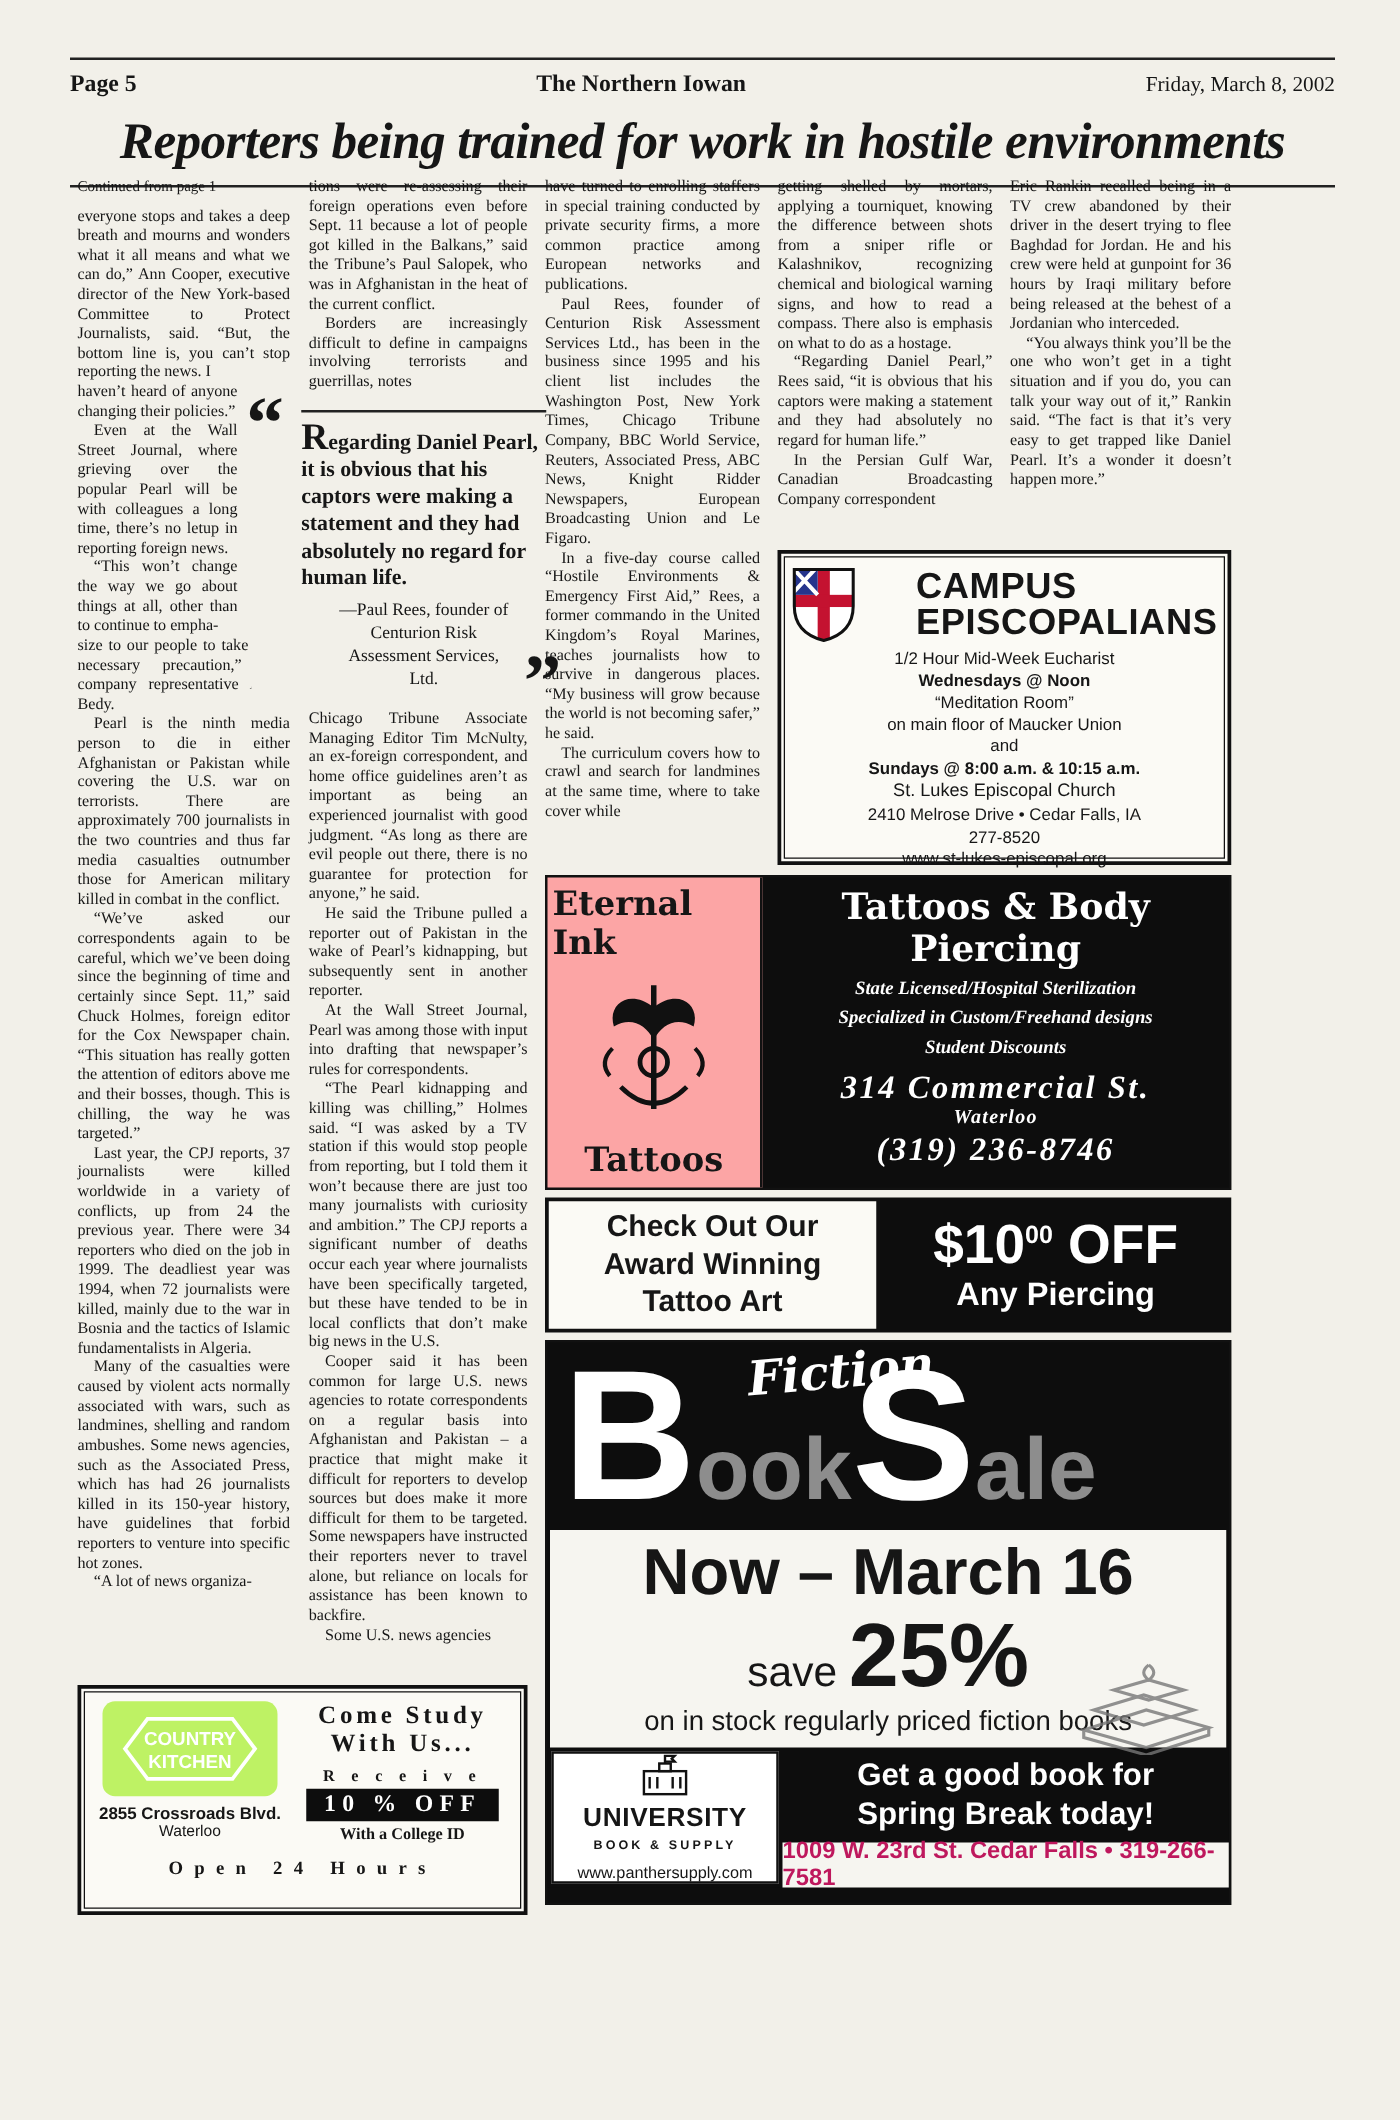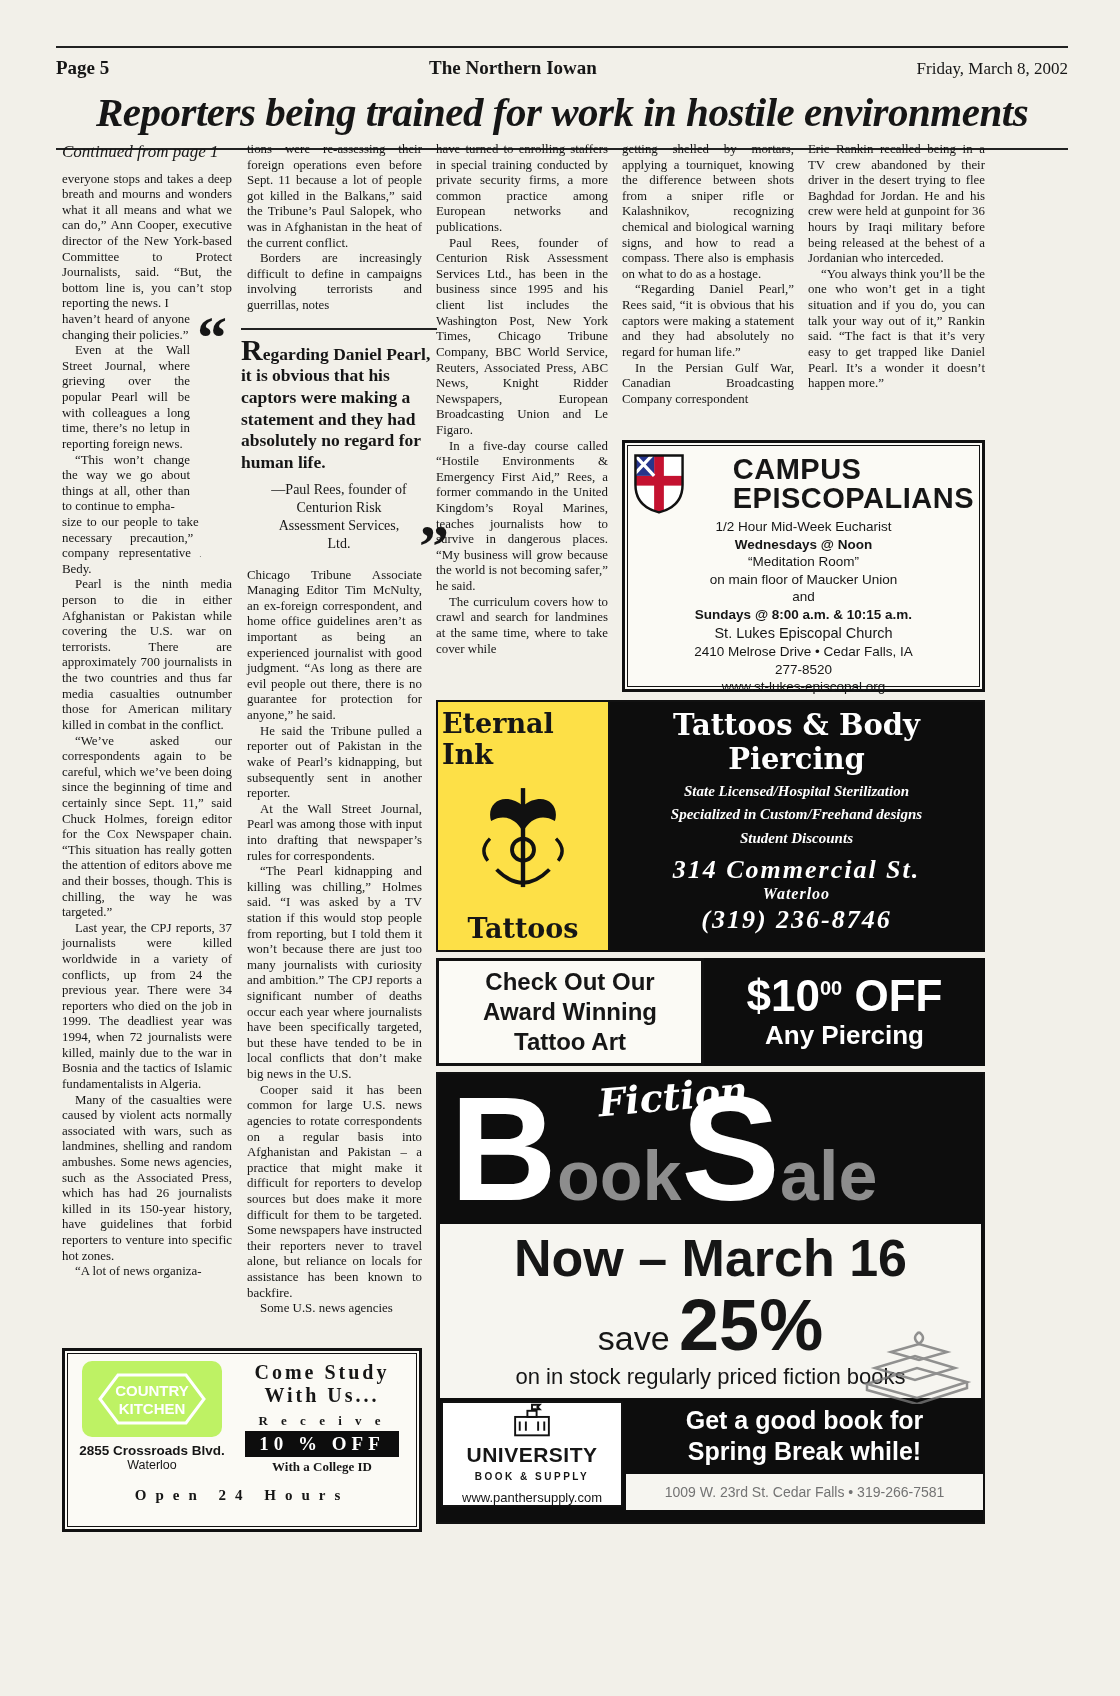--- a/index.html
+++ b/index.html
@@ -25,21 +25,21 @@
   .col { position:absolute; top:142px; font-size:12.9px; line-height:1.21;
          text-align:justify; }
   .col p { text-indent:13px; }
   .col p.noind { text-indent:0; }
   .col p.narrow { width:128px; }
   .col1 { left:62px;  width:170px; }
   .col2 { left:247px; width:175px; }
   .col3 { left:436px; width:172px; }
   .col4 { left:622px; width:172px; }
   .col5 { left:808px; width:177px; }
-  .continued { font-style:italic; font-size:17px; margin-bottom:9px; text-align:left; }
+  .continued { font-size:12px; margin-bottom:9px; text-align:left; }
 
   
   .pullquote { position:relative; width:240px; margin:10px 0 10px -46px;
                padding:4px 4px 4px 40px; text-align:left; background:#f2f0e9; }
   .pq-rule  { border-top:2px solid #222; margin:0 0 5px 0; }
   .pq-open  { position:absolute; left:-4px; top:-16px; font-size:60px; font-weight:bold; line-height:1; }
   .pq-close { position:absolute; right:-8px; bottom:-18px; font-size:60px; font-weight:bold; line-height:1; }
   .pq-text  { font-size:17.5px; font-weight:bold; line-height:1.24; }
   .pq-initial { font-size:30px; line-height:1; }
   .pq-attr  { font-size:14px; text-align:center; margin-top:7px; padding:0 26px; line-height:1.3; }
@@ -53,21 +53,21 @@
   .epis-shield { width:52px; height:62px; flex:0 0 auto; }
   .epis-title { text-align:left; font-weight:bold; font-size:29px; line-height:1.0; letter-spacing:0.5px; }
   .epis-line   { font-size:13.5px; line-height:1.3; }
   .epis-bold   { font-weight:bold; }
   .epis-church { font-size:14.5px; margin-top:1px; }
   .epis-motto  { font-weight:bold; font-size:15px; margin-top:2px; }
 
   
   .ad-ink { position:absolute; left:436px; top:700px; width:549px; height:252px;
             border:2px solid #111; display:flex; background:#0d0d0d; }
-  .ink-left { width:172px; background:#fde047; border-right:2px solid #111;
+  .ink-left { width:172px; background:#fca5a5; border-right:2px solid #111;
               display:flex; flex-direction:column; align-items:center;
               justify-content:space-between; padding:6px 4px; }
   .ink-name, .ink-tattoos { font-family:"DejaVu Serif", serif; font-weight:bold; font-size:27px; }
   .ink-logo { width:110px; height:130px; }
   .ink-right { flex:1; color:#fff; text-align:center; padding:6px 8px 4px;
                display:flex; flex-direction:column; }
   .ink-title { font-family:"DejaVu Serif", serif; font-weight:bold; font-size:29px; margin-bottom:4px; }
   .ink-line  { font-style:italic; font-weight:bold; font-size:15px; line-height:1.55; font-family:"Liberation Serif", serif; }
   .ink-addr  { font-style:italic; font-weight:bold; font-size:26px; letter-spacing:2px; margin-top:5px; }
   .ink-city  { font-style:italic; font-weight:bold; font-size:16px; letter-spacing:1px; }
@@ -105,22 +105,22 @@
   .bs-logo-panel { width:182px; background:#fff; border:2px solid #111; margin:3px;
                    display:flex; flex-direction:column; align-items:center; justify-content:space-between;
                    font-family:"Liberation Sans", sans-serif; }
   .bs-store1 { font-weight:bold; font-size:21px; letter-spacing:0.5px; margin-top:2px; }
   .bs-store2 { font-weight:bold; font-size:10px; letter-spacing:2.5px; }
   .bs-url { font-size:13px; margin-top:4px; }
   .bs-right { flex:1; display:flex; flex-direction:column; }
   .bs-promo { flex:1; color:#fff; font-family:"Liberation Sans", sans-serif; font-weight:bold;
               font-size:25px; text-align:center; display:flex; flex-direction:column;
               justify-content:center; line-height:1.25; }
-  .bs-address { height:36px; background:#f6f5f0; color:#737373;
-                font-family:"Liberation Sans", sans-serif; font-weight:normal; font-size:14px;
+  .bs-address { height:36px; background:#f6f5f0; color:#be185d;
+                font-family:"Liberation Sans", sans-serif; font-weight:bold; font-size:19px;
                 display:flex; align-items:center; justify-content:center; }
 
   
   .ad-ck { position:absolute; left:62px; top:1348px; width:360px; height:184px;
            background:#fbfaf5; border:3px solid #111; outline:1px solid #111; outline-offset:-6px;
            padding:10px 12px 6px; }
   .ck-top { display:flex; gap:10px; }
   .ck-left { width:150px; text-align:center; }
   .ck-logo { width:140px; height:76px; background:#bef264; border-radius:10px;
              display:flex; align-items:center; justify-content:center; margin:0 auto 6px; }
@@ -301,21 +301,21 @@
             <path d="M14 24 v12 M22 24 v12 M38 24 v12 M46 24 v12"></path>
           </g>
         </svg>
         <div class="bs-store1">UNIVERSITY</div>
         <div class="bs-store2">BOOK &amp; SUPPLY</div>
         <div class="bs-url">www.panthersupply.com</div>
       </div>
       <div class="bs-right">
         <div class="bs-promo">
           <div>Get a good book for</div>
-          <div>Spring Break while!</div>
+          <div>Spring Break today!</div>
         </div>
         <div class="bs-address">1009 W. 23rd St. Cedar Falls • 319-266-7581</div>
       </div>
     </div>
   </section>
 
   <section class="ad-ck">
     <div class="ck-top">
       <div class="ck-left">
         <div class="ck-logo">

